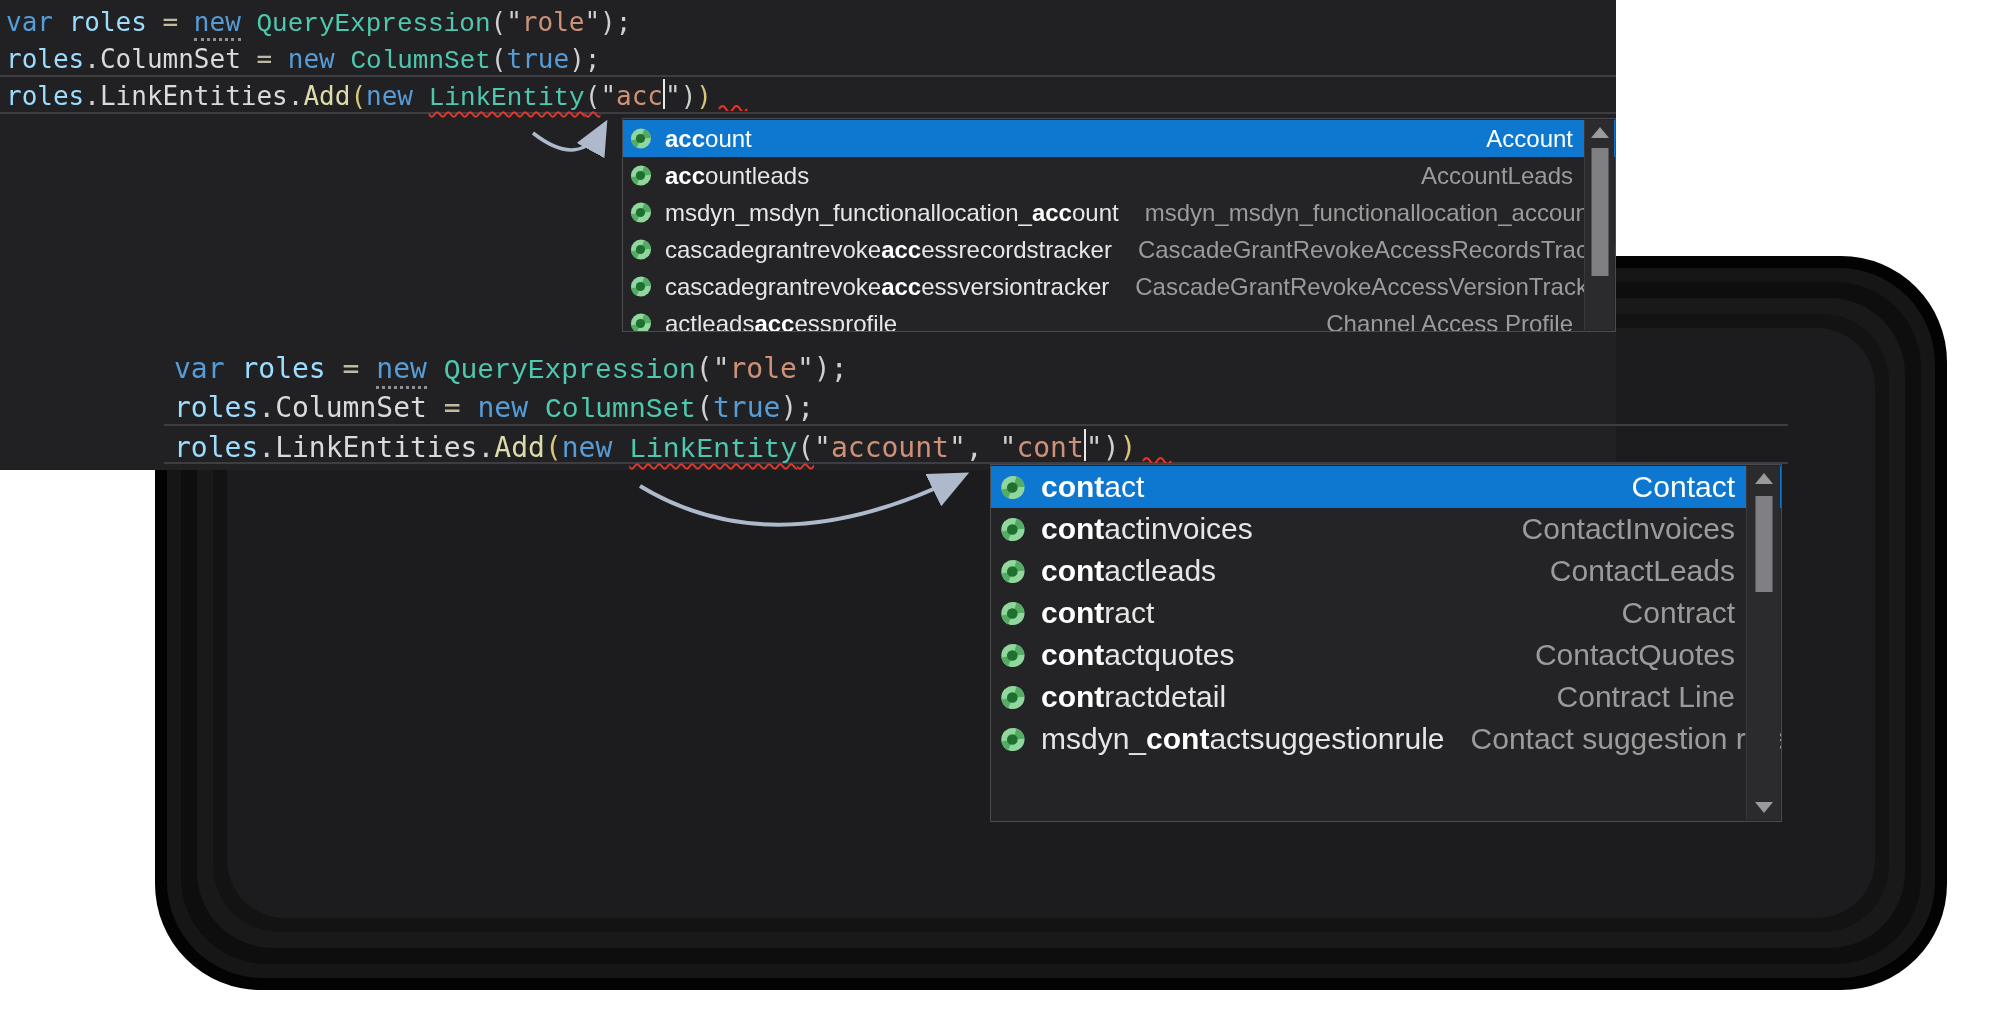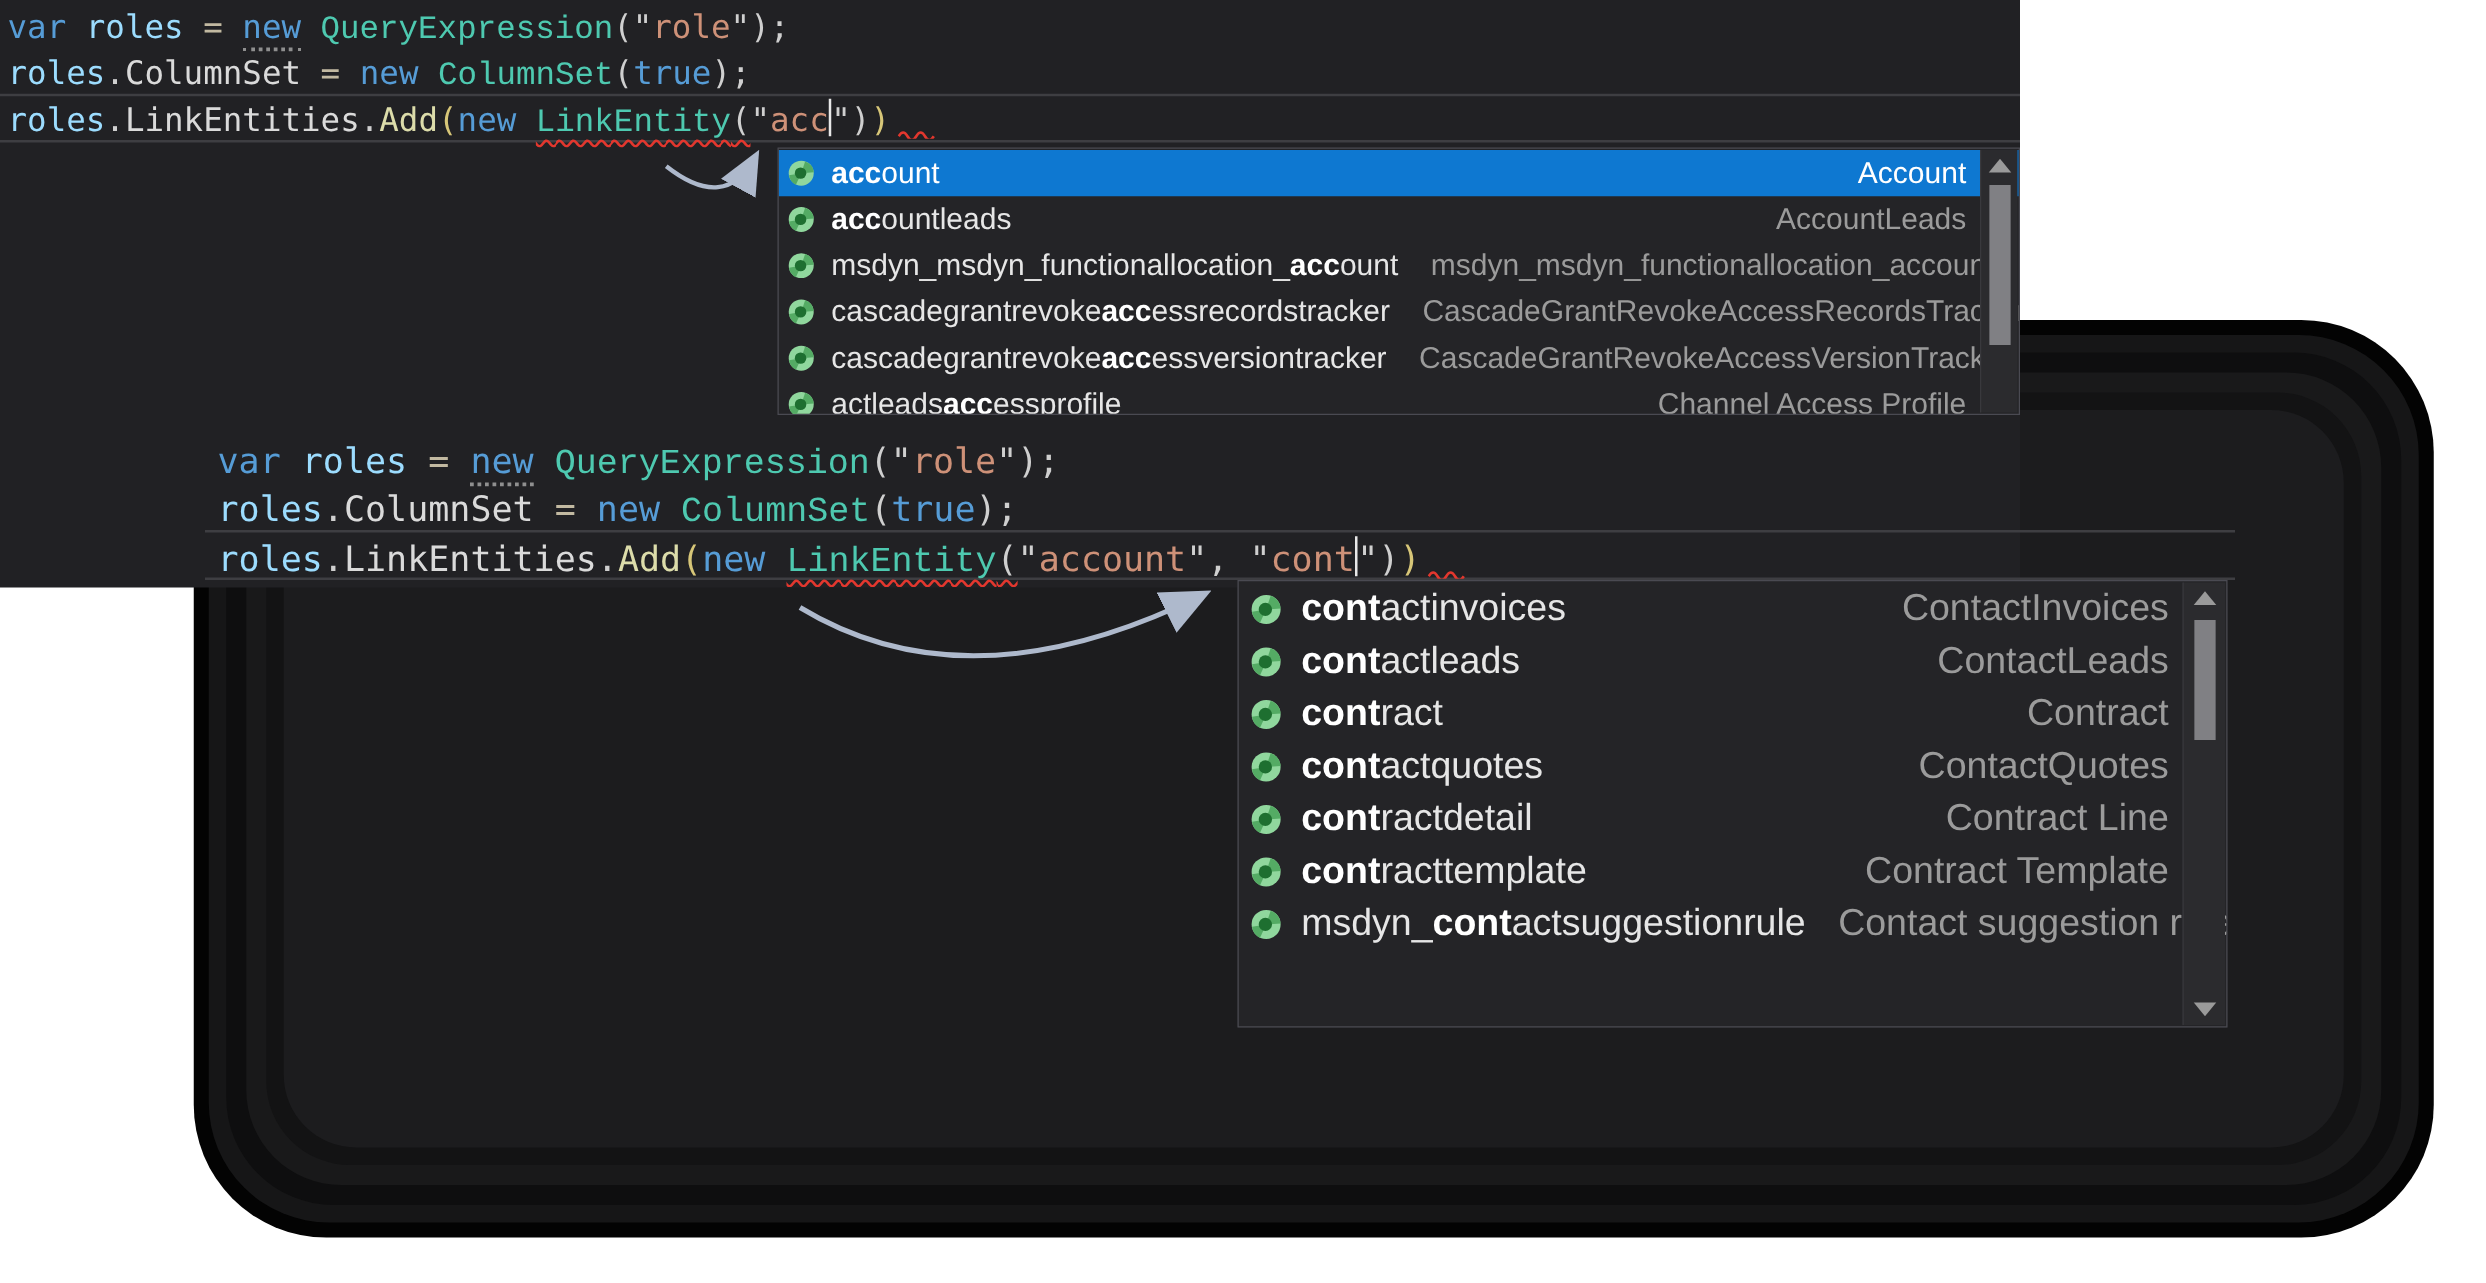--- a/index.html
+++ b/index.html
@@ -200,20 +200,32 @@
   </div>
       </div>
     <div class="sb">
       <div class="tri-up"></div>
       <div class="thumb"></div>
     </div>
   </div>
 
   <div class="popup p2">
     <div class="rows">
+        <div class="row selected">
+    <span class="ficon">
+      <svg viewBox="0 0 24 24">
+        <circle cx="11.5" cy="12" r="9.6" fill="#90d79d"></circle>
+        <path d="M14.5 3 A9.6 9.6 0 0 1 21.1 11.4 L11.5 12 Z" fill="#54ab64"></path>
+        <path d="M2.2 13.6 A9.6 9.6 0 0 0 7.4 21 L11.5 12 Z" fill="#54ab64"></path>
+        <circle cx="11" cy="12" r="4.4" fill="#1e6f30"></circle>
+      </svg>
+    </span>
+    <span class="nm"><span class="pa"></span><b class="pb">cont</b><span class="pc">act</span></span>
+    <span class="lbl">Contact</span>
+  </div>
         <div class="row">
     <span class="ficon">
       <svg viewBox="0 0 24 24">
         <circle cx="11.5" cy="12" r="9.6" fill="#90d79d"></circle>
         <path d="M14.5 3 A9.6 9.6 0 0 1 21.1 11.4 L11.5 12 Z" fill="#54ab64"></path>
         <path d="M2.2 13.6 A9.6 9.6 0 0 0 7.4 21 L11.5 12 Z" fill="#54ab64"></path>
         <circle cx="11" cy="12" r="4.4" fill="#1e6f30"></circle>
       </svg>
     </span>
     <span class="nm"><span class="pa"></span><b class="pb">cont</b><span class="pc">actinvoices</span></span>
@@ -259,32 +271,20 @@
     <span class="ficon">
       <svg viewBox="0 0 24 24">
         <circle cx="11.5" cy="12" r="9.6" fill="#90d79d"></circle>
         <path d="M14.5 3 A9.6 9.6 0 0 1 21.1 11.4 L11.5 12 Z" fill="#54ab64"></path>
         <path d="M2.2 13.6 A9.6 9.6 0 0 0 7.4 21 L11.5 12 Z" fill="#54ab64"></path>
         <circle cx="11" cy="12" r="4.4" fill="#1e6f30"></circle>
       </svg>
     </span>
     <span class="nm"><span class="pa"></span><b class="pb">cont</b><span class="pc">ractdetail</span></span>
     <span class="lbl">Contract Line</span>
-  </div>
-        <div class="row">
-    <span class="ficon">
-      <svg viewBox="0 0 24 24">
-        <circle cx="11.5" cy="12" r="9.6" fill="#90d79d"></circle>
-        <path d="M14.5 3 A9.6 9.6 0 0 1 21.1 11.4 L11.5 12 Z" fill="#54ab64"></path>
-        <path d="M2.2 13.6 A9.6 9.6 0 0 0 7.4 21 L11.5 12 Z" fill="#54ab64"></path>
-        <circle cx="11" cy="12" r="4.4" fill="#1e6f30"></circle>
-      </svg>
-    </span>
-    <span class="nm"><span class="pa"></span><b class="pb">cont</b><span class="pc">racttemplate</span></span>
-    <span class="lbl">Contract Template</span>
   </div>
         <div class="row">
     <span class="ficon">
       <svg viewBox="0 0 24 24">
         <circle cx="11.5" cy="12" r="9.6" fill="#90d79d"></circle>
         <path d="M14.5 3 A9.6 9.6 0 0 1 21.1 11.4 L11.5 12 Z" fill="#54ab64"></path>
         <path d="M2.2 13.6 A9.6 9.6 0 0 0 7.4 21 L11.5 12 Z" fill="#54ab64"></path>
         <circle cx="11" cy="12" r="4.4" fill="#1e6f30"></circle>
       </svg>
     </span>

